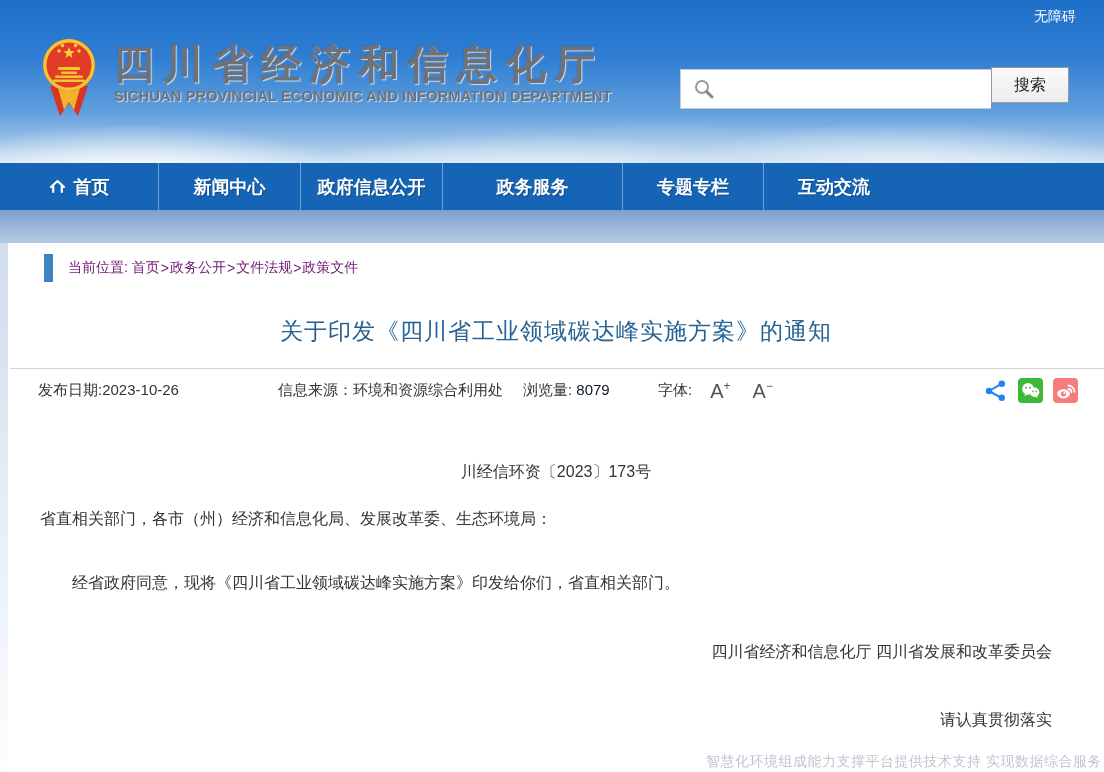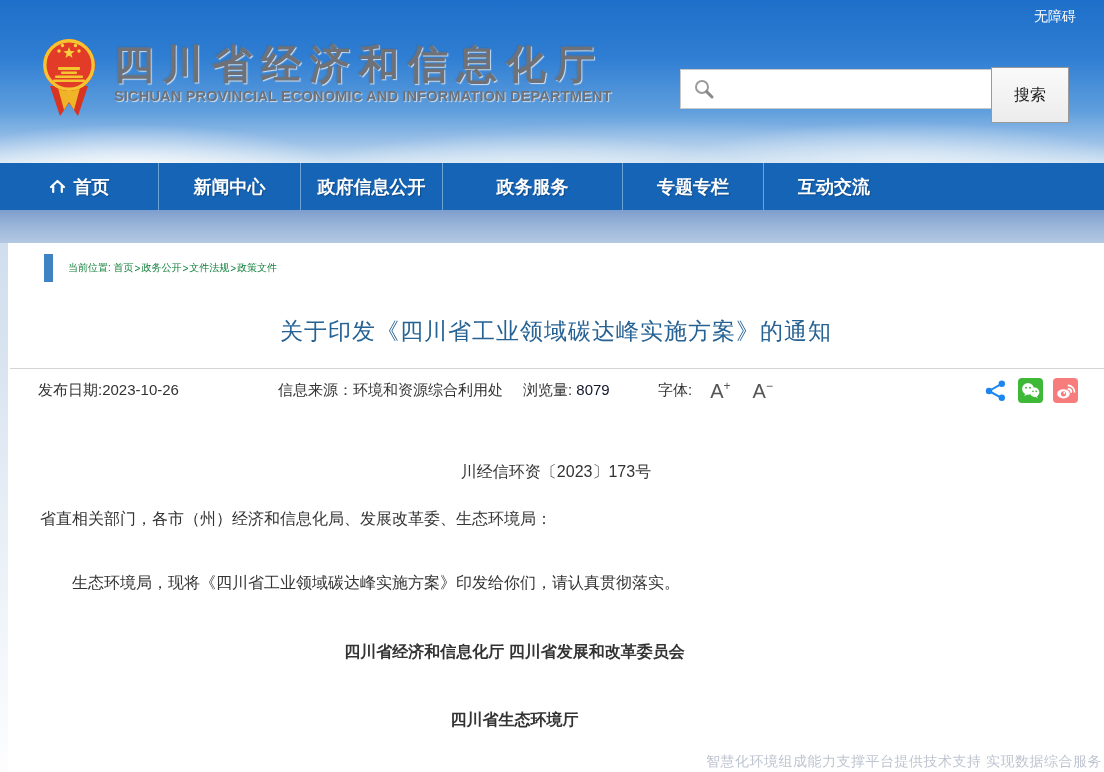--- a/index.html
+++ b/index.html
@@ -37,21 +37,21 @@
     font-size:14.5px; font-weight:bold; color:#6e7278; letter-spacing:.2px;
     text-shadow:1px 1px 1px rgba(255,255,255,.7); margin-top:2px; white-space:nowrap;
   }
   .search-area { position:absolute; right:35px; top:67px; display:flex; align-items:flex-start; }
   .search-box {
     width:311px; height:40px; background:#ffffff; border:1px solid #c9c9c9; border-right:none;
     display:flex; align-items:center; padding-left:12px; margin-top:2px;
   }
   .search-box input { border:none; outline:none; flex:1; height:100%; font-size:15px; background:transparent; }
   .search-btn {
-    width:78px; height:56px; background:linear-gradient(180deg,#fafafa,#ececec);
+    width:78px; height:36px; background:linear-gradient(180deg,#fafafa,#ececec);
     border:1px solid #9a9a9a; font-size:16px; color:#222; cursor:pointer;
     font-family:inherit;
   }
 
   
   .nav { display:flex; height:47px; background:#1564b6; }
   .nav-item {
     display:flex; align-items:center; justify-content:center; gap:8px;
     color:#fff; font-size:18px; font-weight:bold; cursor:pointer; text-decoration:none;
     text-shadow:1px 1px 1px rgba(0,0,0,.25);
@@ -65,21 +65,21 @@
   .nav-item:nth-child(7){width:200px;}
   .nav-item + .nav-item { border-left:1px solid #6ea3d6; }
 
   .sub-strip { height:33px; background:linear-gradient(180deg,#7d9fcd 0%,#9db8da 55%,#b3c8e2 100%); }
 
   
   .card { margin-left:8px; width:1096px; height:529px; background:#ffffff; position:relative; }
 
   .breadcrumb { display:flex; align-items:center; padding-top:10px; margin-left:36px; height:40px; }
   .crumb-bar { width:9px; height:28px; background:#3f83c3; margin-right:15px; flex:none; }
-  .breadcrumb, .breadcrumb a { font-size:10px; color:#15803d; text-decoration:none; }
+  .breadcrumb, .breadcrumb a { font-size:14px; color:#701a75; text-decoration:none; }
   .breadcrumb a { cursor:pointer; }
   .crumb-sep { margin:0 1px; }
 
   .article-title {
     text-align:center; color:#266293; font-size:23px; font-weight:normal;
     margin-top:33px; letter-spacing:1px;
   }
 
   .meta-divider { border:none; border-top:1px solid #d4d4d4; margin:21px 0 0 2px; }
 
@@ -96,21 +96,21 @@
   }
   .font-btn sup { font-size:12px; }
   .share-icons { margin-left:auto; display:flex; align-items:center; gap:10px; }
   .share-icons .icon-btn { width:25px; height:25px; cursor:pointer; display:block; }
 
   
   .article-body { font-size:16px; color:#333; }
   .p-docnum { text-align:center; margin-top:50px; }
   .p-recipients { margin:26px 0 0 32px; }
   .p-body { margin:43px 40px 0 32px; text-indent:2em; }
-  .p-sign { text-align:center; padding-right:83px;font-weight:bold; }
+  .p-sign { text-align:right; padding-right:52px; }
   .p-sign1 { margin-top:48px; }
   .p-sign2 { margin-top:47px; }
 
   .watermark {
     position:absolute; right:2px; bottom:1px; font-size:14px; color:#7e8aa0;
     opacity:.5; letter-spacing:.5px; filter:blur(.4px); pointer-events:none; white-space:nowrap;
   }
 </style>
 </head>
 <body>
@@ -238,20 +238,20 @@
         <circle cx="11.3" cy="15" r="1" fill="#ffffff"></circle>
         <path d="M15.5 7.5 a6.5 6.5 0 0 1 6 6.3" fill="none" stroke="#ffffff" stroke-width="1.8" stroke-linecap="round"></path>
         <path d="M15.5 11 a3 3 0 0 1 2.8 3" fill="none" stroke="#ffffff" stroke-width="1.8" stroke-linecap="round"></path>
       </svg>
     </span>
   </div>
 
   <div class="article-body">
     <p class="p-docnum">川经信环资〔2023〕173号</p>
     <p class="p-recipients">省直相关部门，各市（州）经济和信息化局、发展改革委、生态环境局：</p>
-    <p class="p-body">生态环境局，现将《四川省工业领域碳达峰实施方案》印发给你们，请认真贯彻落实。</p>
+    <p class="p-body">经省政府同意，现将《四川省工业领域碳达峰实施方案》印发给你们，省直相关部门。</p>
     <p class="p-sign p-sign1">四川省经济和信息化厅 四川省发展和改革委员会</p>
-    <p class="p-sign p-sign2">四川省生态环境厅</p>
+    <p class="p-sign p-sign2">请认真贯彻落实</p>
 
   </div>
 
   <div class="watermark">智慧化环境组成能力支撑平台提供技术支持 实现数据综合服务</div>
 </div>
 
 </body></html>

